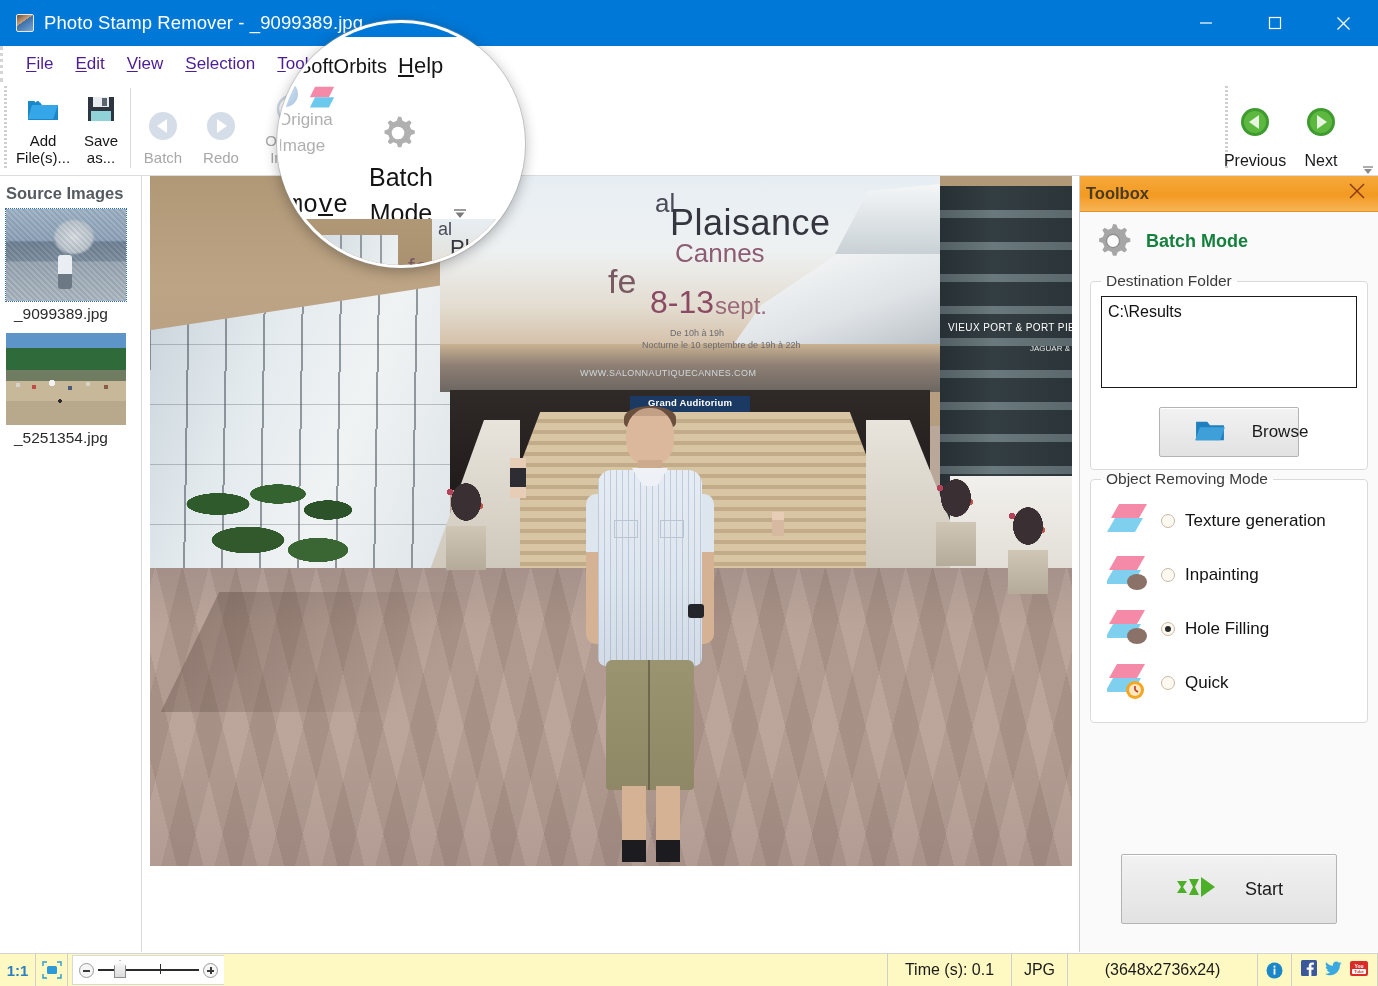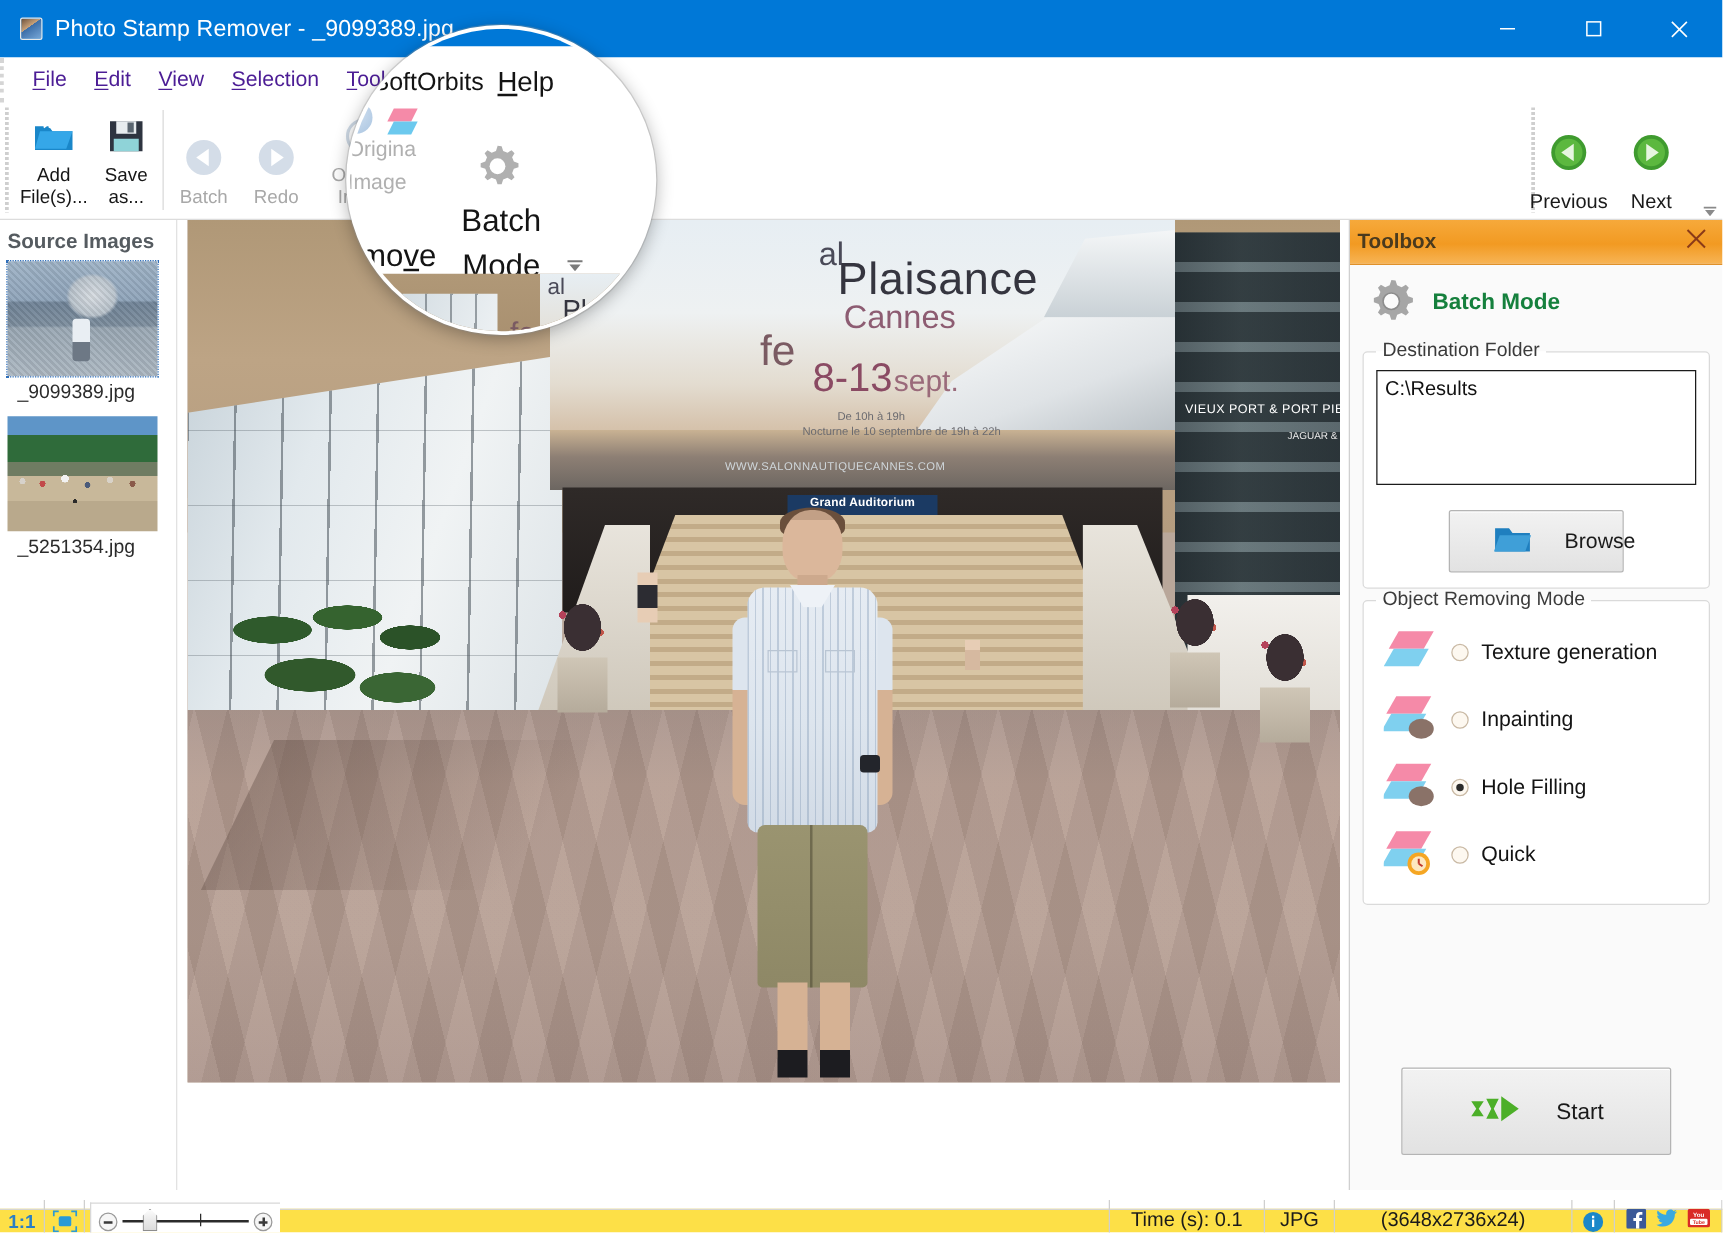--- a/index.html
+++ b/index.html
@@ -362,21 +362,21 @@
   .lens-batch {
     position:absolute; left:0; right:0; top: 140px;
     text-align:center; font-size: 25px; color: #141414;
   }
   .lens-mode {
     position:absolute; left:0; right:0; top: 176px;
     text-align:center; font-size: 25px; color: #141414;
   }
   .lens-remove {
     position:absolute; left: 8px; top: 168px;
-    font-size: 25px; color: #141414;
+    font-size: 25px; color: #141414; font-family: Liberation Mono, monospace;
   }
   .lens-softorbits {
     position:absolute; left: 18px; top: 32px;
     font-size: 20px; color: #141414;
   }
   .lens-help {
     position:absolute; left: 118px; top: 30px;
     font-size: 22px; color: #141414;
   }
   .lens-eraser {
@@ -494,22 +494,22 @@
   .orm-lbl { font-size: 17px; color: #131313; white-space: nowrap; }
   .orm-lbl.dim { color: #a6a6a6; }
 
   .start-wrap { position:absolute; left: 0; right: 0; bottom: 28px; display:flex; justify-content:center; }
   .start-btn { width: 216px; height: 70px; }
   .start-lbl { font-size: 18px; color: #1a1a1a; }
 
   
   .statusbar {
     position: absolute; left: 0; bottom: 0;
-    width: 1378px; height: 19px;
-    background: #fde047;
+    width: 1378px; height: 33px;
+    background: #fef9c3;
     border-top: 1px solid #d4d4d4;
     display: flex; align-items: center;
   }
   .sb-cell {
     height: 34px; display:flex; align-items:center; justify-content:center;
     border-right: 1px solid #cfcfcf;
     font-size: 16px; color: #1a1a1a;
   }
   .sb-zoom11 { width: 36px; font-weight:600; color:#2b7fc4; font-size:15px; }
   .sb-fit { width: 32px; border-right: 1px solid #cfcfcf; }

